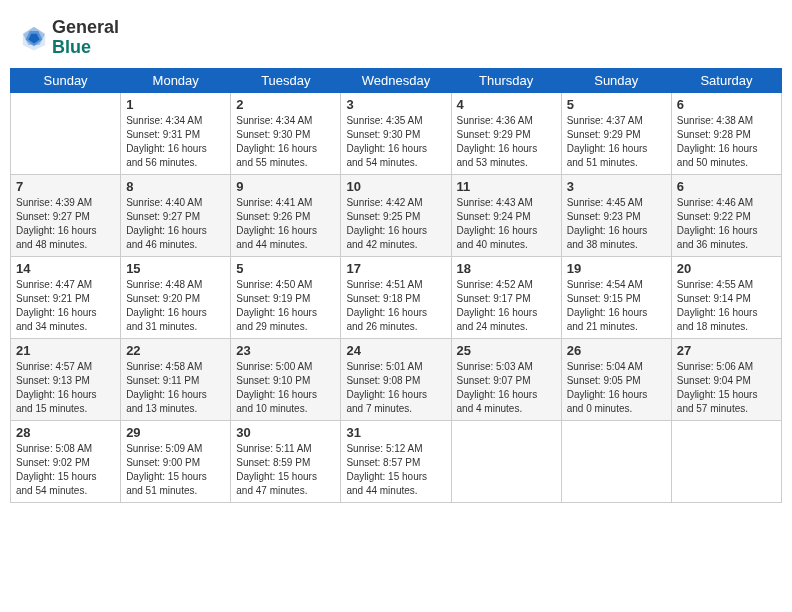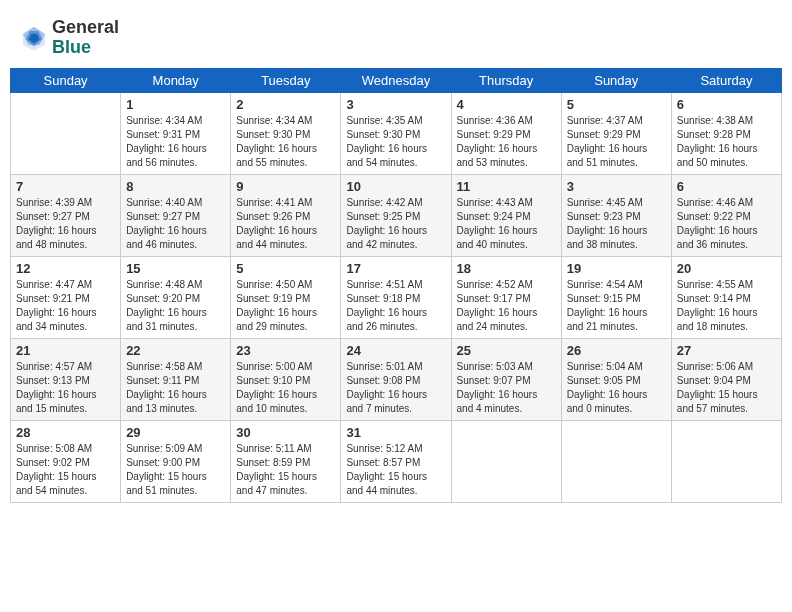--- a/index.html
+++ b/index.html
@@ -174,21 +174,21 @@
           <div class="day-number">3</div>
           <div class="day-info">Sunrise: 4:45 AM<br>Sunset: 9:23 PM<br>Daylight: 16 hours and 38 minutes.</div>
         </td>
         <td>
           <div class="day-number">6</div>
           <div class="day-info">Sunrise: 4:46 AM<br>Sunset: 9:22 PM<br>Daylight: 16 hours and 36 minutes.</div>
         </td>
       </tr>
       <tr>
         <td>
-          <div class="day-number">12</div>
+          <div class="day-number">14</div>
           <div class="day-info">Sunrise: 4:47 AM<br>Sunset: 9:21 PM<br>Daylight: 16 hours and 34 minutes.</div>
         </td>
         <td>
           <div class="day-number">15</div>
           <div class="day-info">Sunrise: 4:48 AM<br>Sunset: 9:20 PM<br>Daylight: 16 hours and 31 minutes.</div>
         </td>
         <td>
           <div class="day-number">5</div>
           <div class="day-info">Sunrise: 4:50 AM<br>Sunset: 9:19 PM<br>Daylight: 16 hours and 29 minutes.</div>
         </td>

